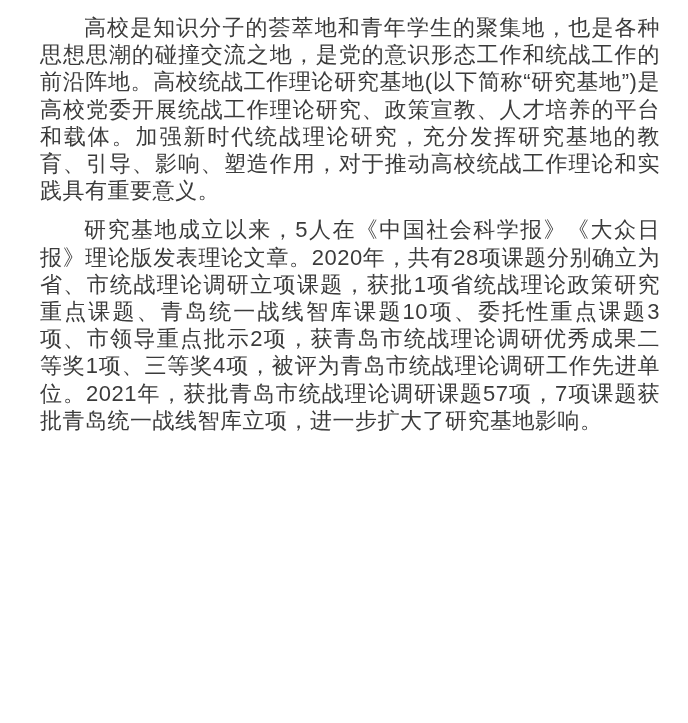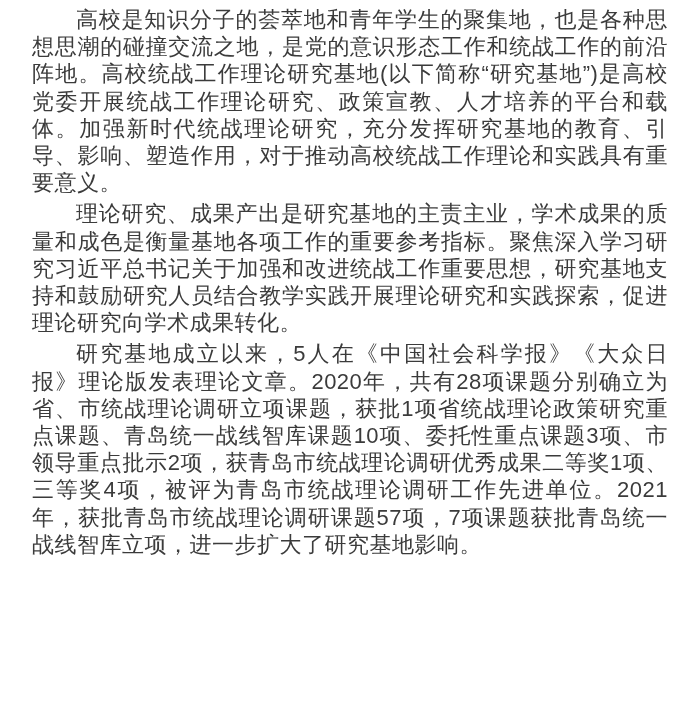--- a/index.html
+++ b/index.html
@@ -17,33 +17,32 @@
     width: 688px;
     height: 723px;
     padding: 2px 16px 0 28px;
     background: #ffffff;
     font-family: "Liberation Sans", "DejaVu Sans", sans-serif;
     font-size: 22px;
     line-height: 27.2px;
     color: #3b3b3b;
   }
   .doc-page p {
-    margin: 4px;
+    margin: 12px;
     padding: 0;
     text-align: justify;
     word-break: break-all;
     letter-spacing: 0.5px;
   }
   .para-indent {
     text-indent: 2em;
   }
   .para-flush {
     text-indent: 0;
   }
 </style>
 </head>
 <body style="background: rgb(255, 255, 255);">
 
 <div class="doc-page" style="color: rgb(59, 59, 59);">
   <p class="para-indent">高校是知识分子的荟萃地和青年学生的聚集地，也是各种思想思潮的碰撞交流之地，是党的意识形态工作和统战工作的前沿阵地。高校统战工作理论研究基地(以下简称“研究基地”)是高校党委开展统战工作理论研究、政策宣教、人才培养的平台和载体。加强新时代统战理论研究，充分发挥研究基地的教育、引导、影响、塑造作用，对于推动高校统战工作理论和实践具有重要意义。</p>
-  <p class="para-indent">理论研究、成果产出是研究基地的主责主业，学术成果的质量和成色是衡量基地各项工作的重要参考指标。聚焦深入学习研究习近平总书记关于加强和改进统战工作重要思想，研究基地支持和鼓励研究人员结合教学实践开展理论研究和实践探索，促进理论研究向学术成果转化。</p>
   <p class="para-indent">研究基地成立以来，5人在《中国社会科学报》《大众日报》理论版发表理论文章。2020年，共有28项课题分别确立为省、市统战理论调研立项课题，获批1项省统战理论政策研究重点课题、青岛统一战线智库课题10项、委托性重点课题3项、市领导重点批示2项，获青岛市统战理论调研优秀成果二等奖1项、三等奖4项，被评为青岛市统战理论调研工作先进单位。2021年，获批青岛市统战理论调研课题57项，7项课题获批青岛统一战线智库立项，进一步扩大了研究基地影响。</p>
 </div>
 
 </body></html>

